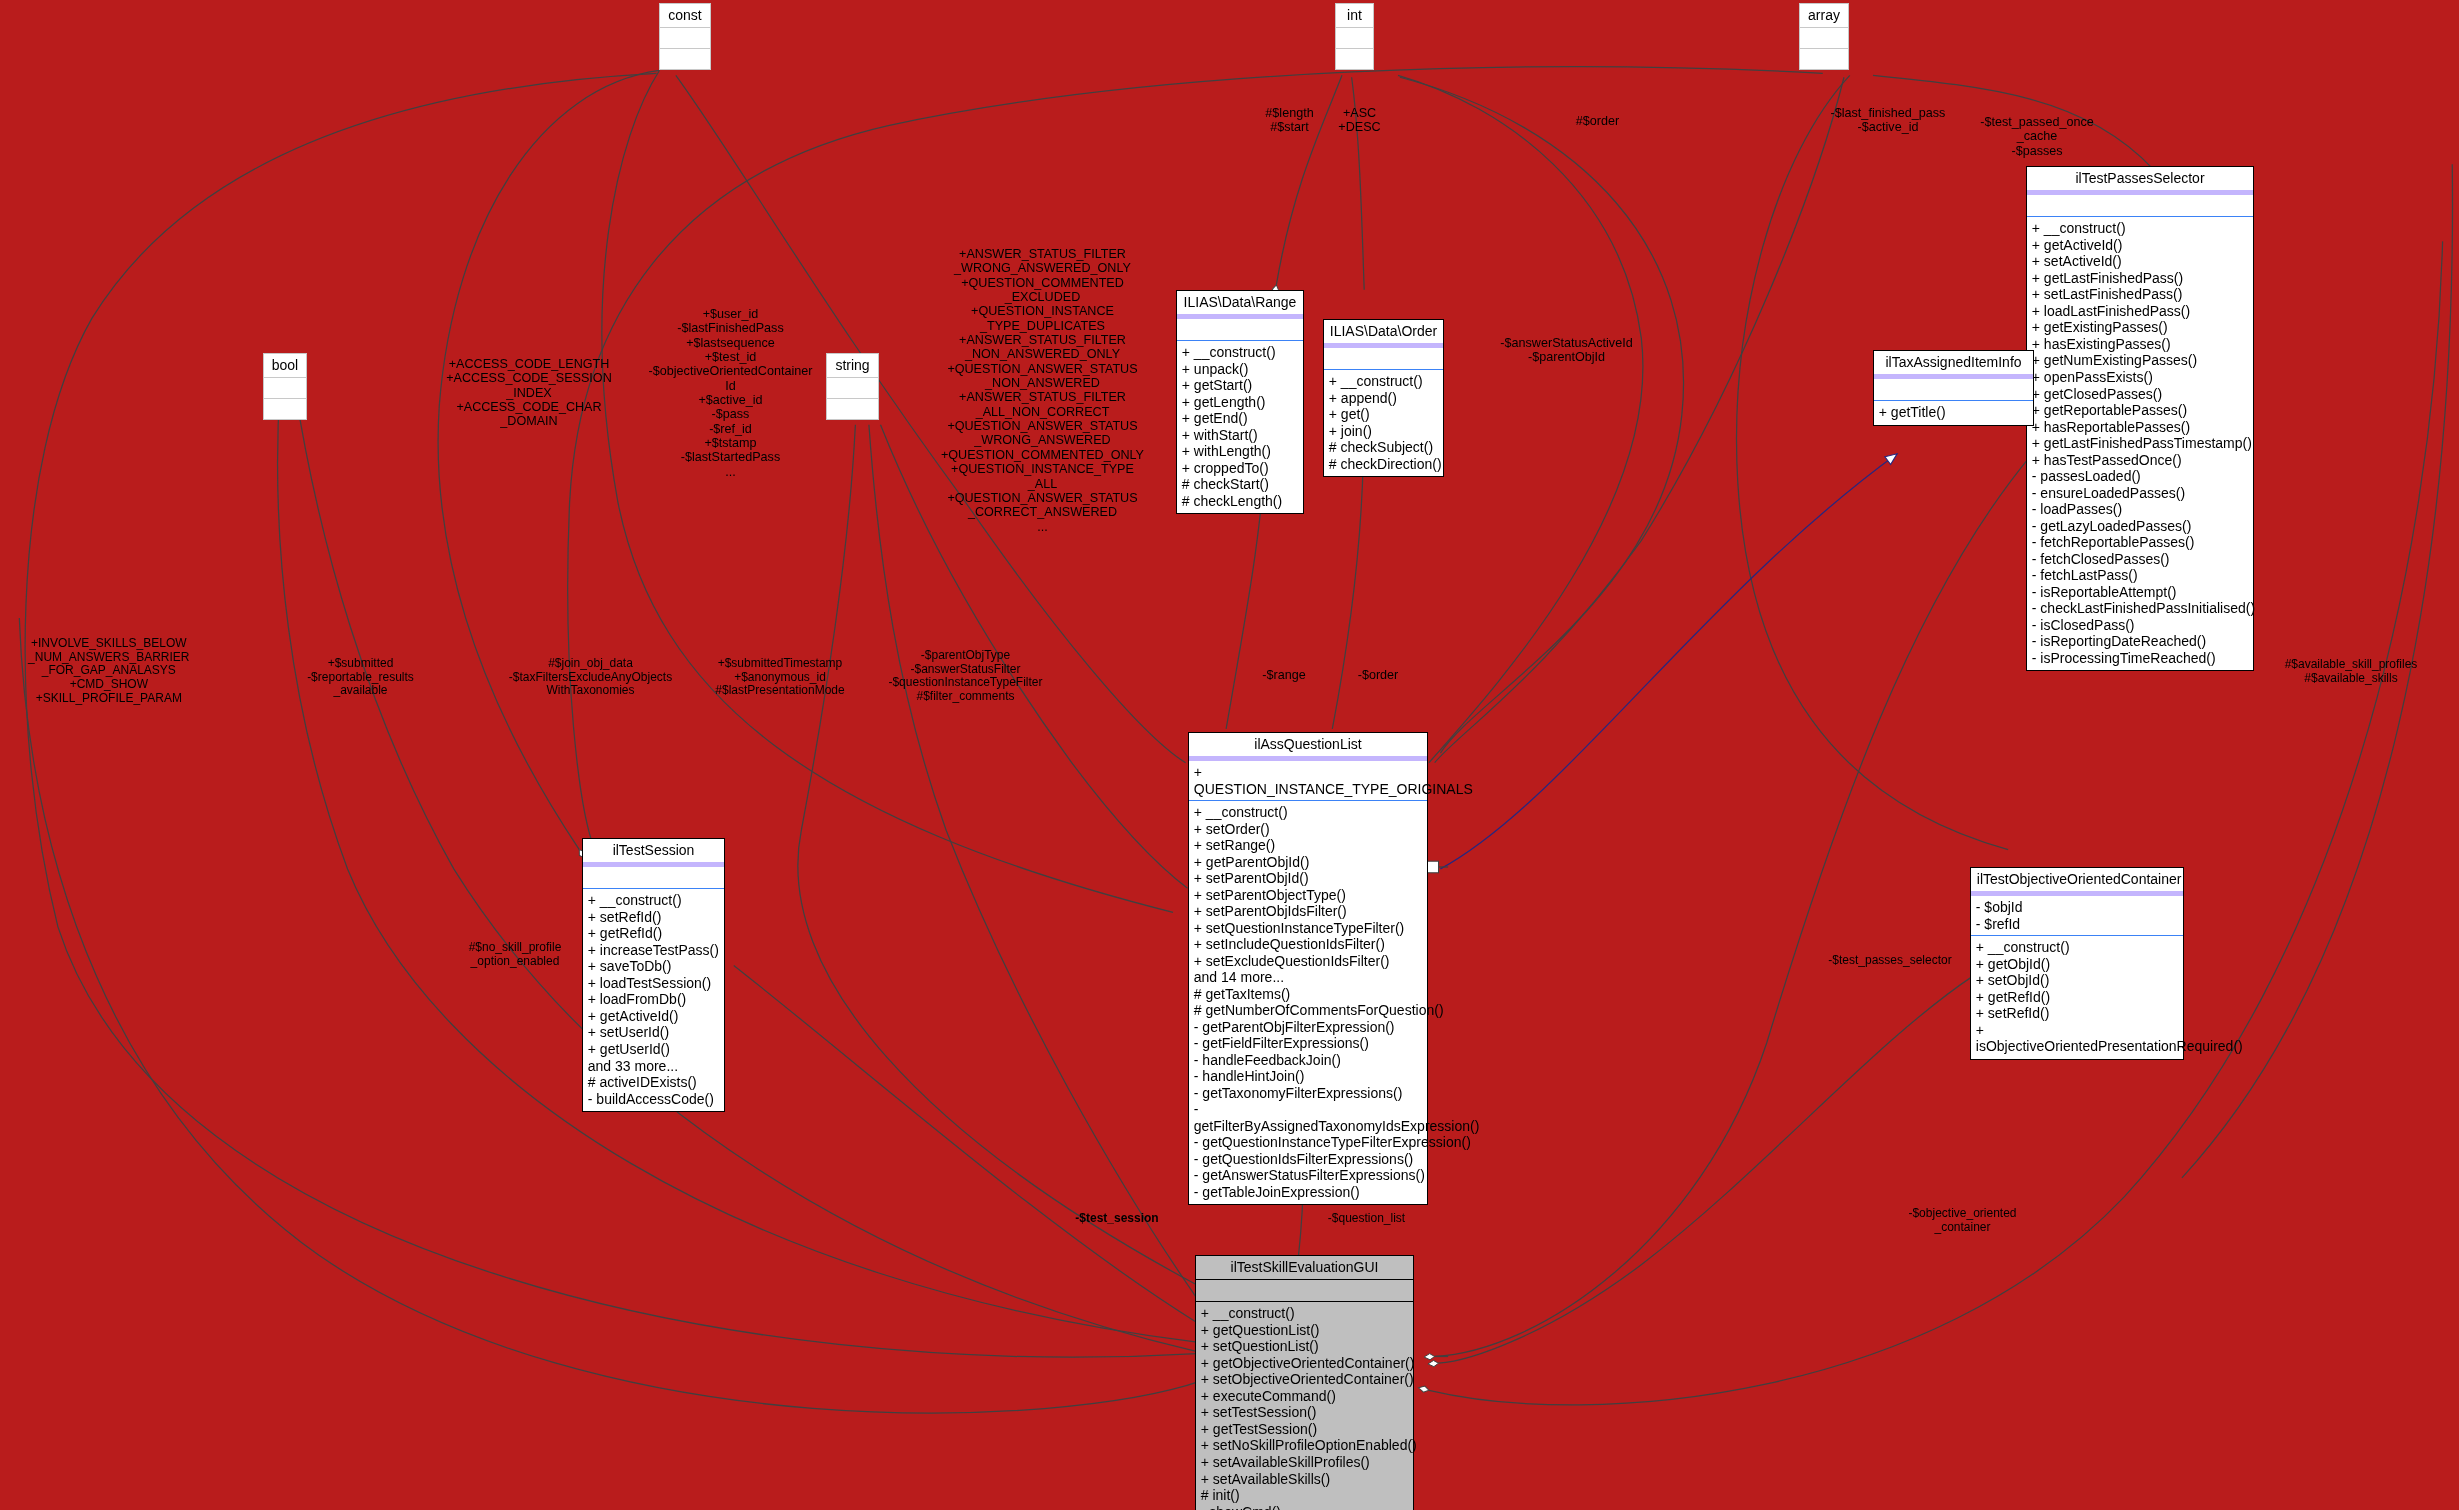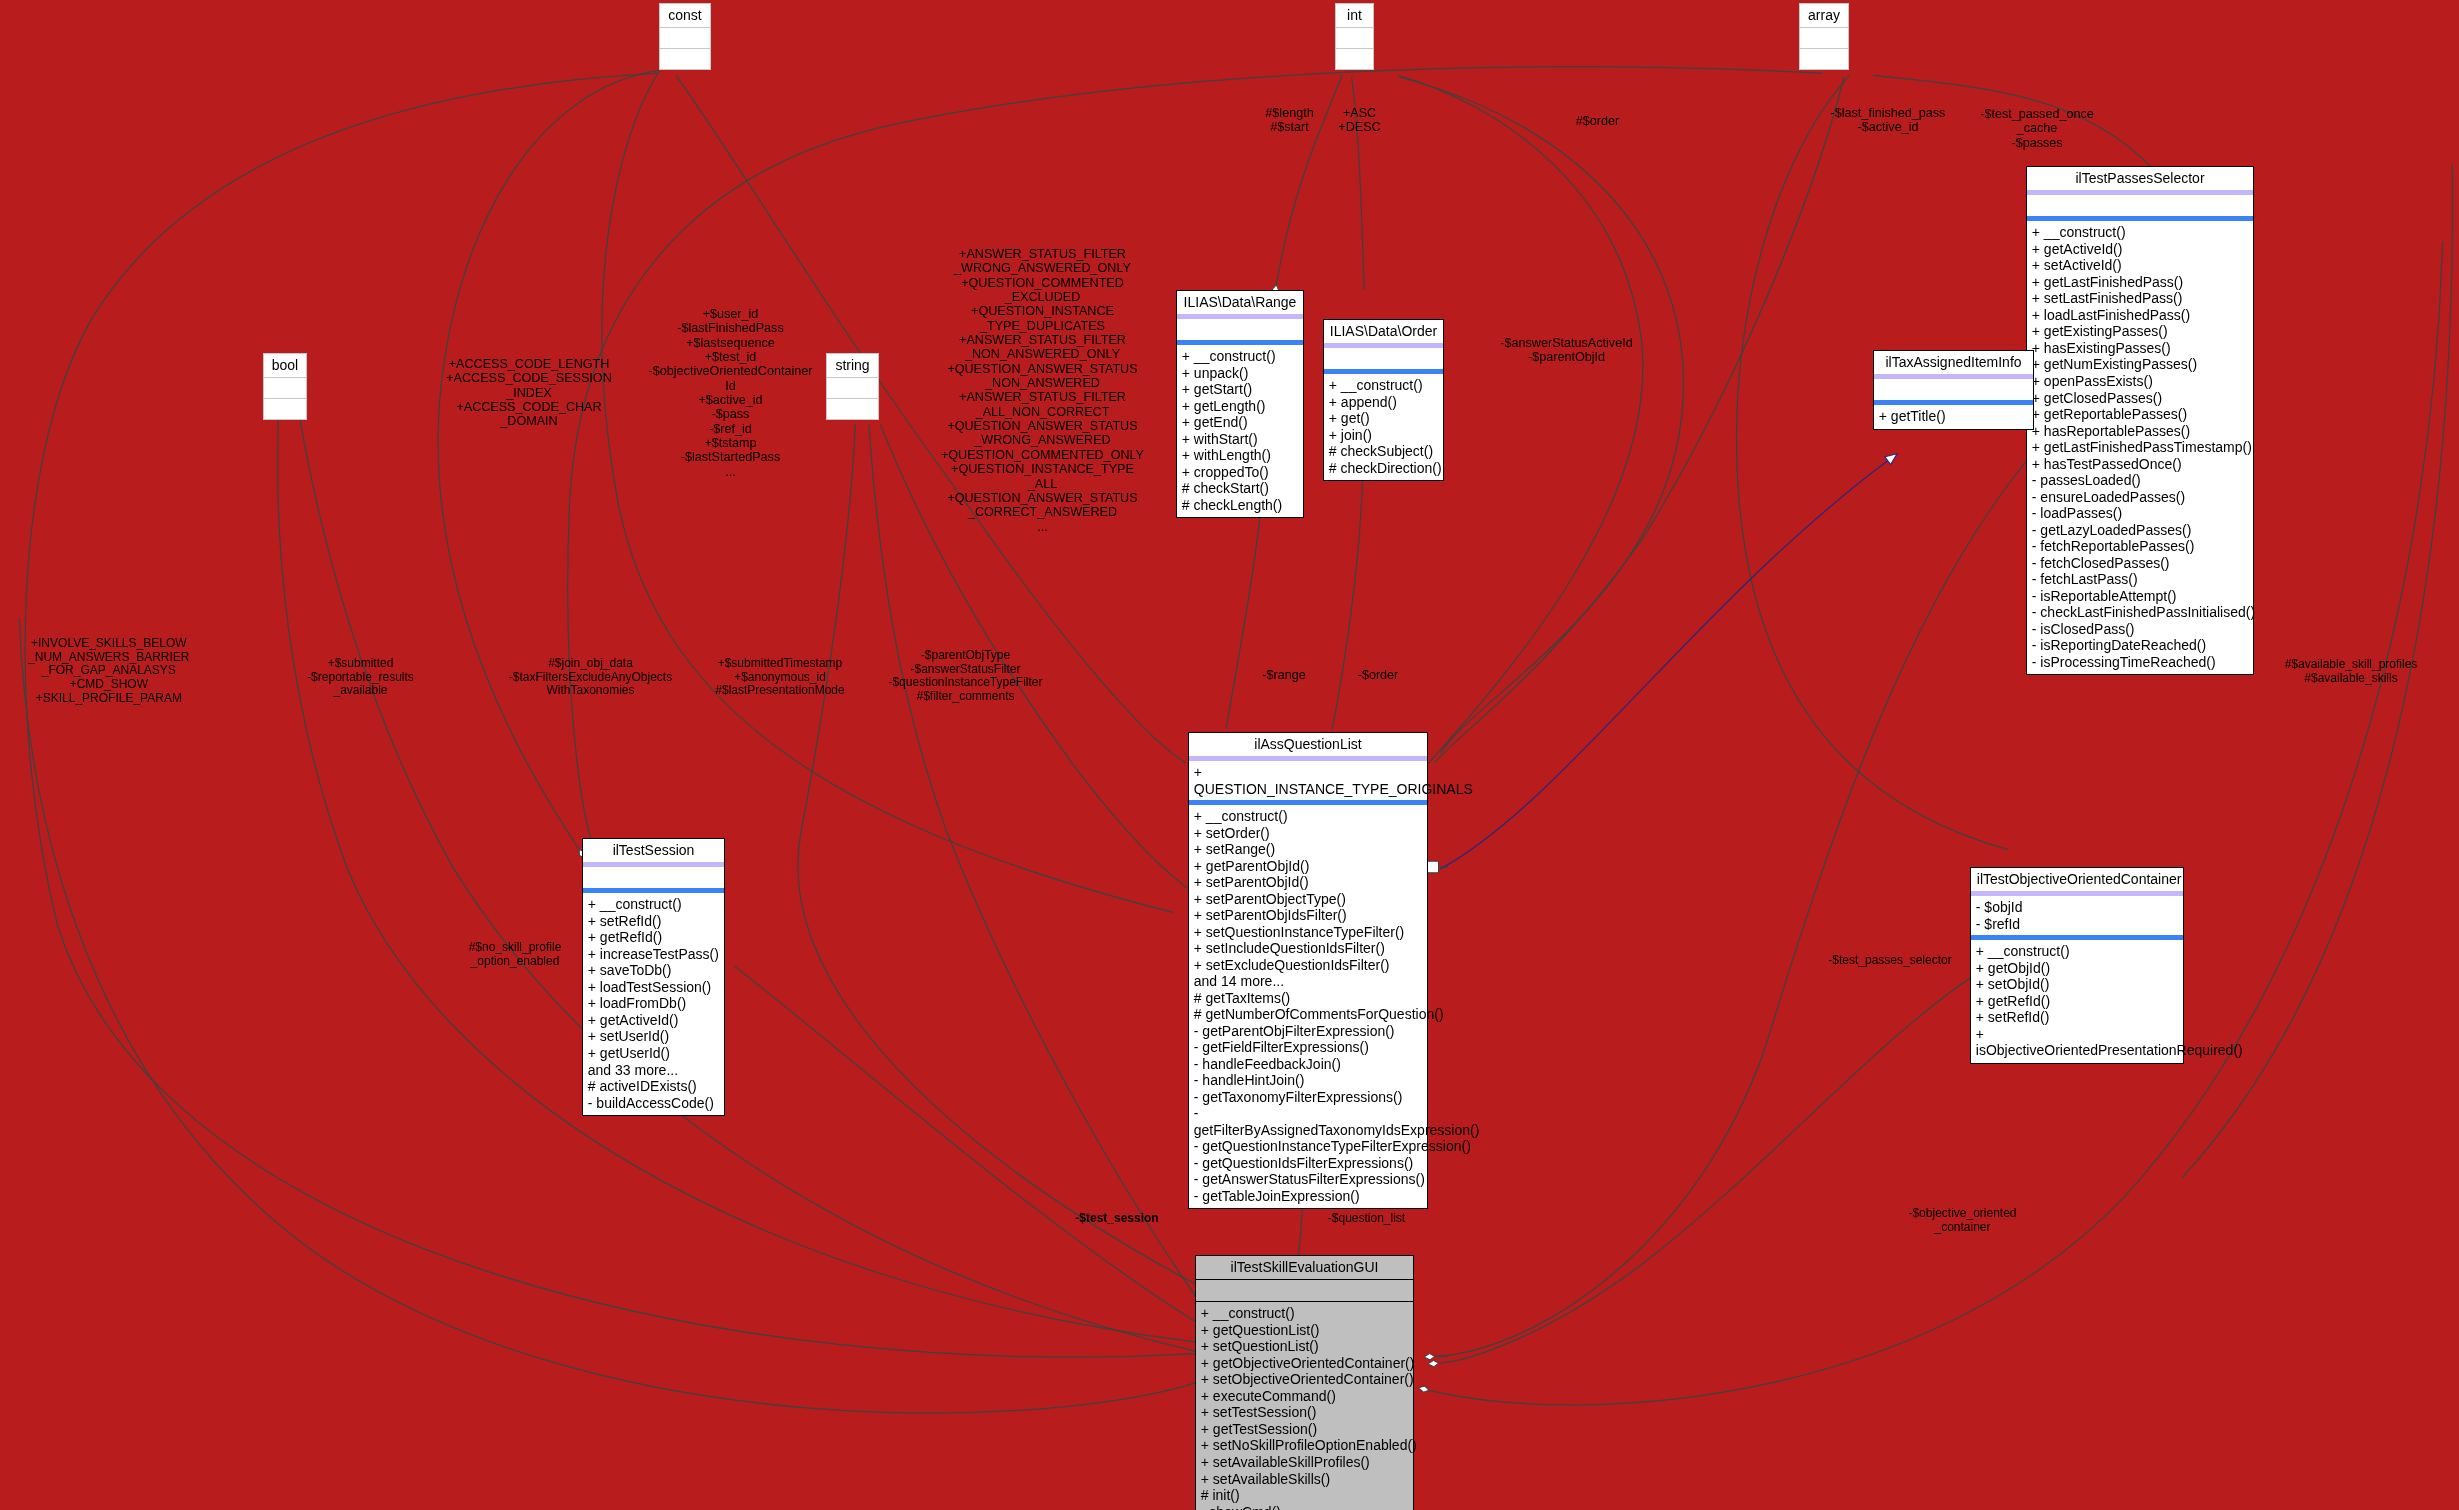--- a/index.html
+++ b/index.html
@@ -39,21 +39,21 @@
     z-index: 5;
   }
   .uml-box .title {
     text-align: center;
     padding: 2.9px 5.8px 3.9px 5.8px;
     border-bottom: 5px solid #c4b5fd;
     white-space: nowrap;
   }
   .uml-box .attrs {
     padding: 2.9px 3.9px 2.9px 4.8px;
-    border-bottom: 5px solid #3b82f6;
+    border-bottom: 1px solid #3b82f6;
     min-height: 15.4px;
   }
   .uml-box .ops {
     padding: 2.9px 3.9px 3.9px 4.8px;
   }
   .uml-box .row {
     white-space: nowrap;
   }
   .uml-box .row.wrap {
     white-space: normal;
@@ -379,21 +379,21 @@
 #$start</div>
 
   <div class="edge-label" style="left:1321px; top:106px; width:77px;">+ASC
 +DESC</div>
 
   <div class="edge-label" style="left:1559px; top:114px; width:77px;">#$order</div>
 
   <div class="edge-label" style="left:1806px; top:106px; width:164px;">-$last_finished_pass
 -$active_id</div>
 
-  <div class="edge-label" style="left:1960px; top:107px; width:154px;">-$test_passed_once
+  <div class="edge-label" style="left:1960px; top:115px; width:154px;">-$test_passed_once
 _cache
 -$passes</div>
 
   <div class="edge-label" style="left:425px; top:357px; width:208px;">+ACCESS_CODE_LENGTH
 +ACCESS_CODE_SESSION
 _INDEX
 +ACCESS_CODE_CHAR
 _DOMAIN</div>
 
   <div class="edge-label" style="left:639px; top:307px; width:183px;">+$user_id

